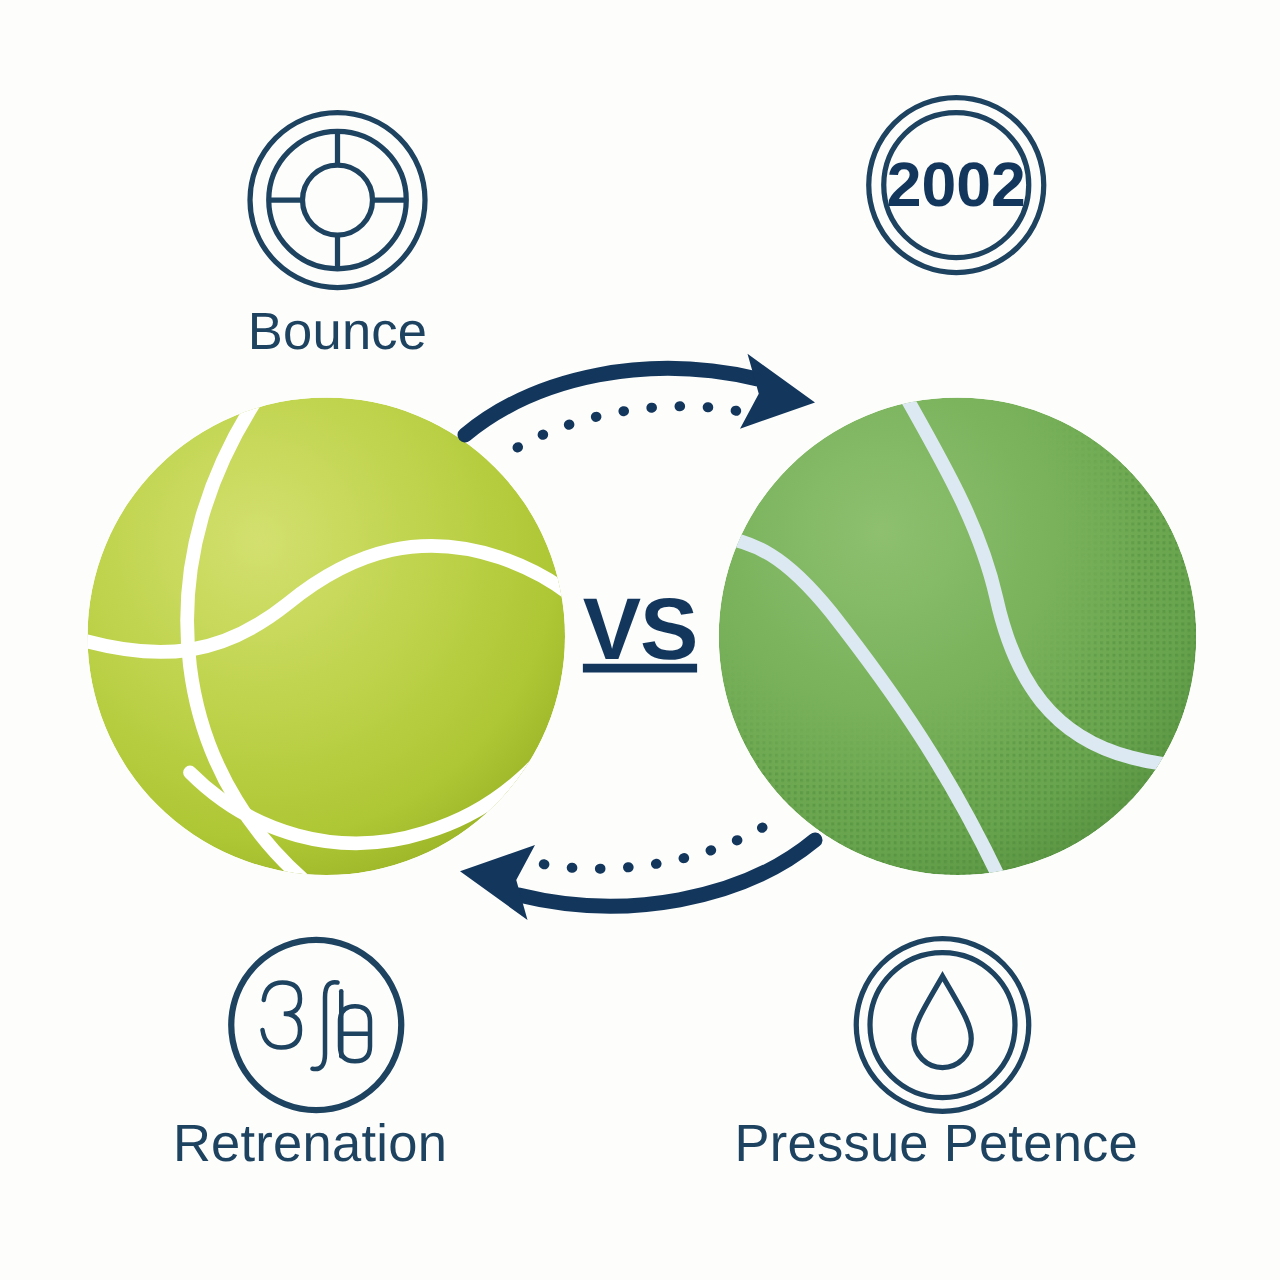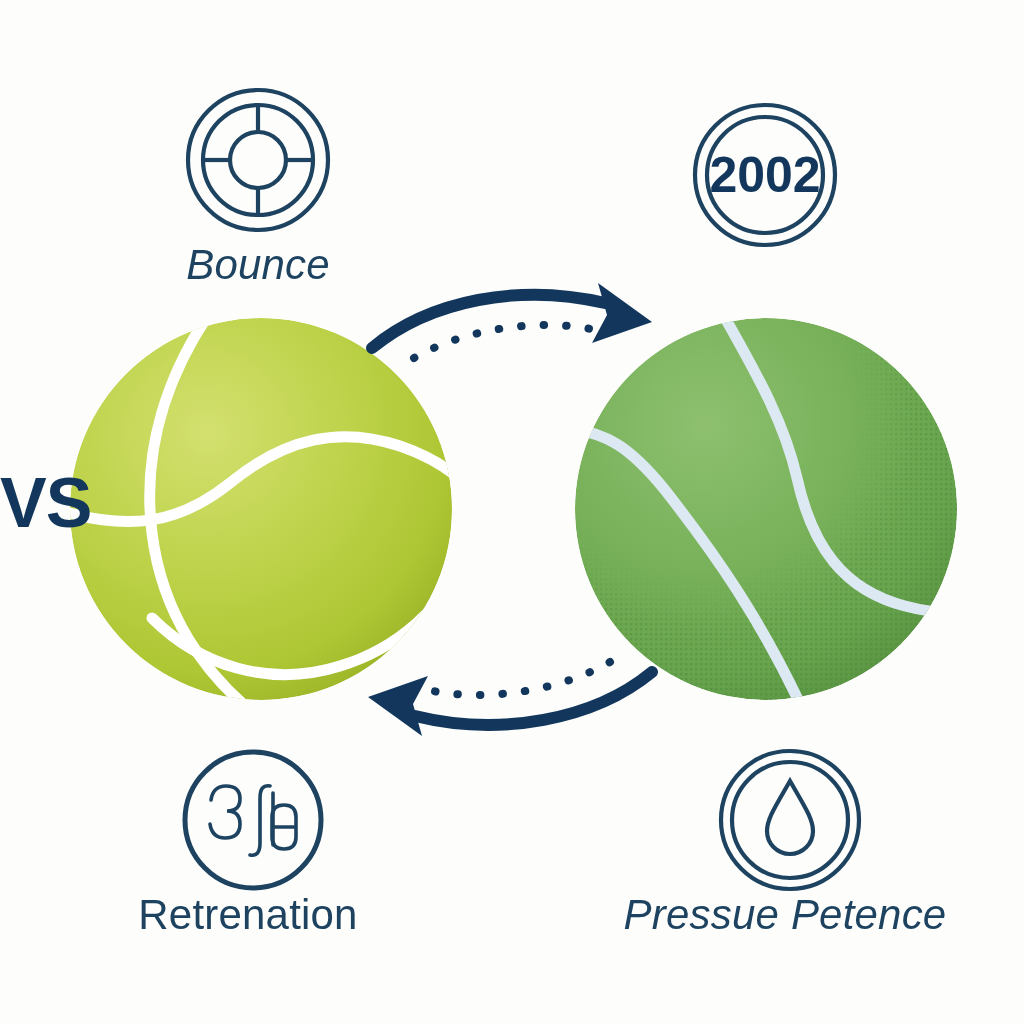--- a/index.html
+++ b/index.html
@@ -36,24 +36,24 @@
   .feature .feature-label {
     margin-top: 8px;
     font-size: 42px;
     font-weight: 400;
     color: #1d4360;
     letter-spacing: 0.2px;
     white-space: nowrap;
     line-height: 1.05;
   }
 
-  #feature-bounce      { left:  88px; top:  85px; font-style: italic; }
-  #feature-durability  { left: 595px; top:  100px; gap: 41px; }
+  #feature-bounce      { left:  100px; top:  85px; }
+  #feature-durability  { left: 595px; top:  73px; gap: 41px; }
   #feature-retention   { left:  78px; top: 745px; text-align: center; }
-  #feature-pressure    { left: 615px; top: 745px; font-style: italic; }
+  #feature-pressure    { left: 579px; top: 745px; }
 
   #feature-retention .icon-wrap,
   #feature-pressure  .icon-wrap { width: 140px; height: 140px; }
 
   
   .ball {
     position: absolute;
     border-radius: 50%;
     overflow: hidden;
   }
@@ -69,25 +69,27 @@
     width: 382px;
     height: 382px;
   }
 
   
   #vs-label {
     position: absolute;
     left: 0;
     top: 468px;
     width: 1024px;
+    text-align: center;
     font-size: 70px;
     font-weight: 700;
     color: #13375c;
     letter-spacing: -1px;
     line-height: 1;
+    text-decoration: underline;
   }
 
   
   #arrows-layer {
     position: absolute;
     left: 0;
     top: 0;
     width: 1024px;
     height: 1024px;
     pointer-events: none;

